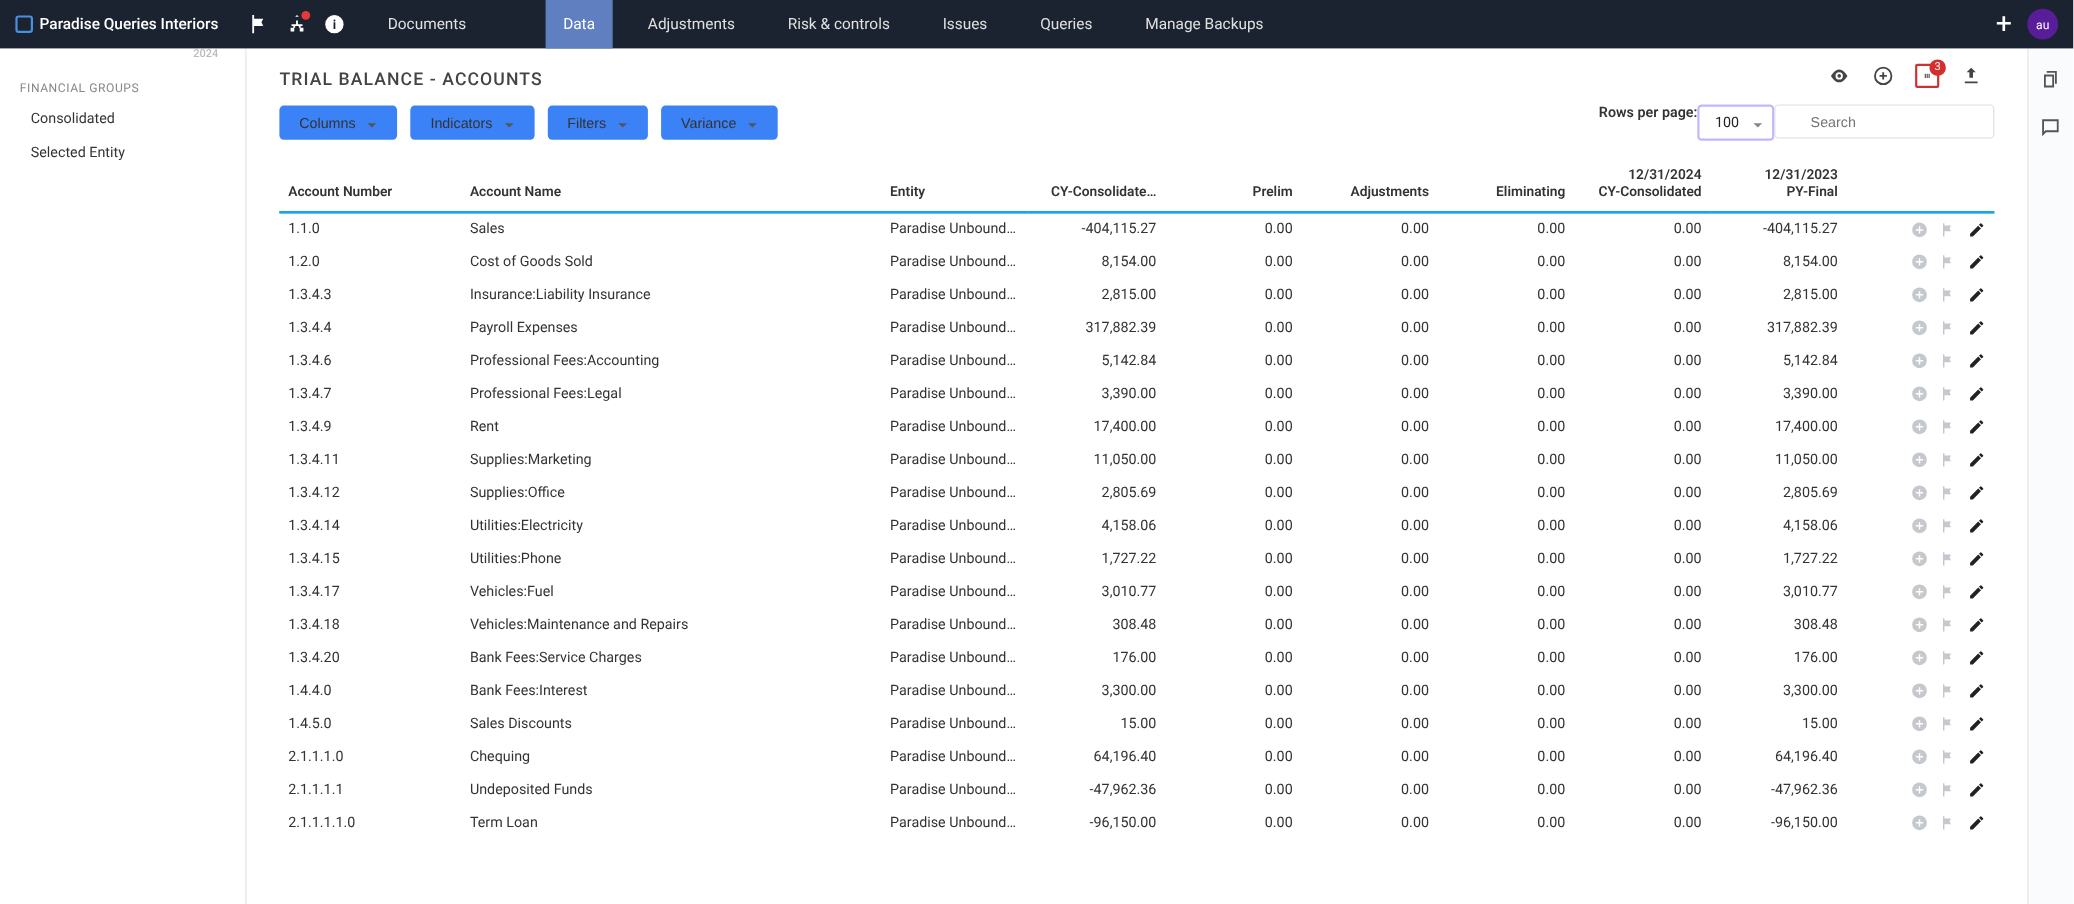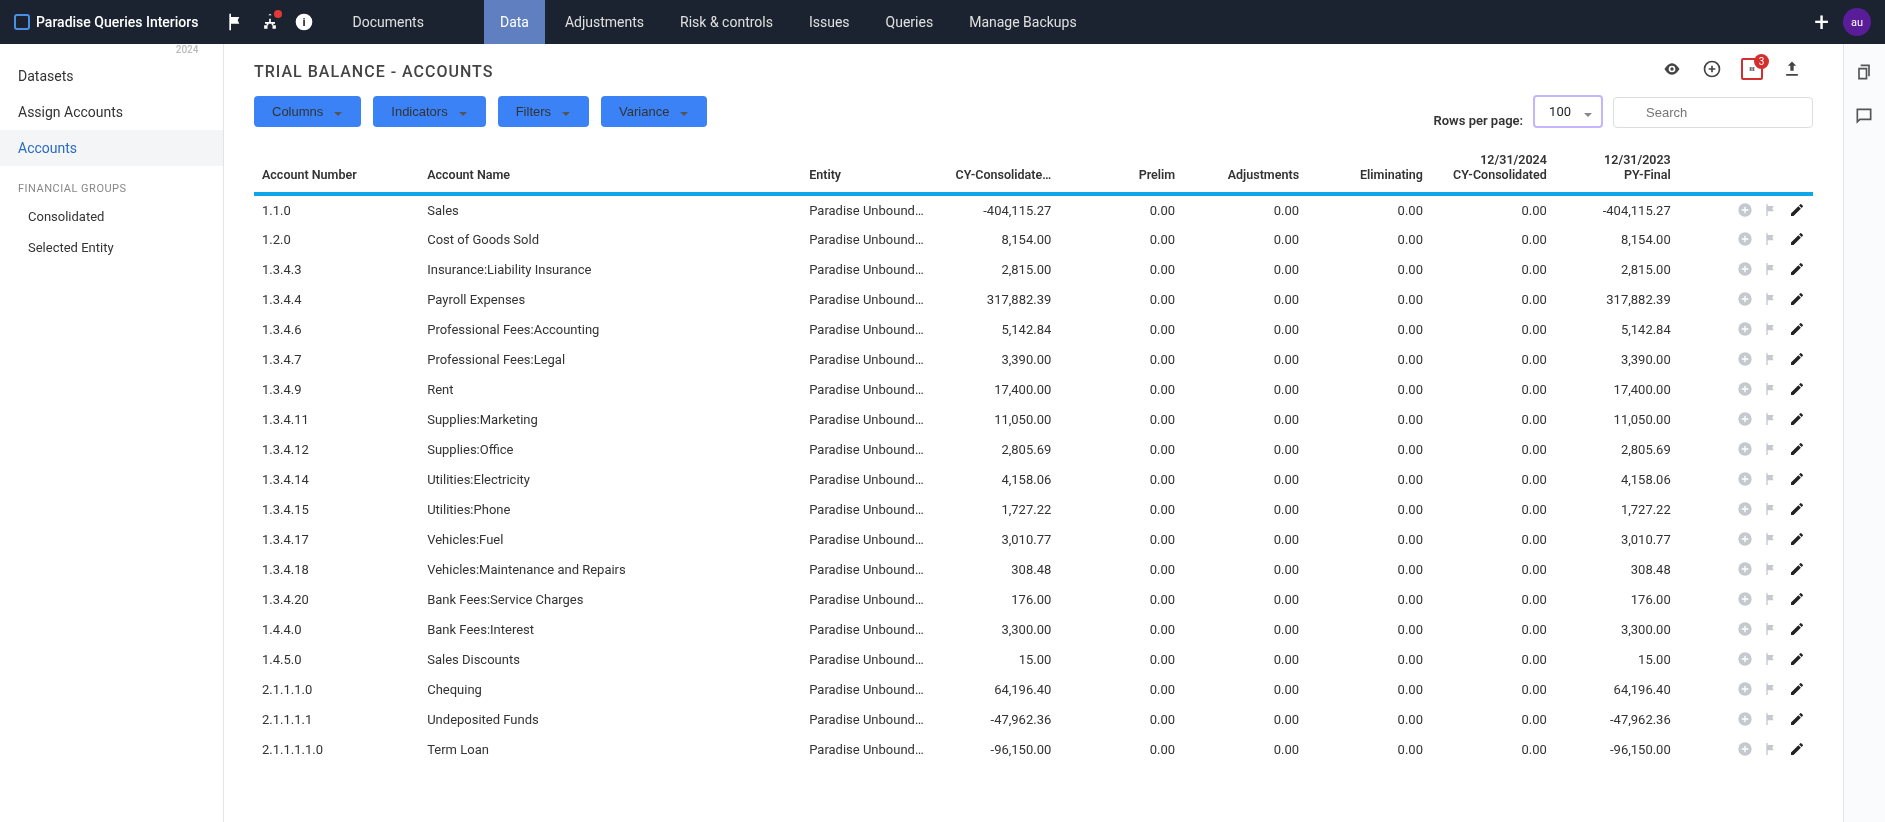--- a/index.html
+++ b/index.html
@@ -24,21 +24,21 @@
     padding: 0 14px;
     position: relative;
   }
   .logo-block { display: flex; align-items: center; gap: 6px; }
   .logo-icon { width: 16px; height: 16px; border: 2px solid #4a90e2; border-radius: 3px; }
   .logo-text { font-size: 14px; font-weight: 500; white-space: nowrap; position: relative;}
   .logo-year { position:absolute; right:0; top:30px; font-size: 10px; color: #bbb; }
   .topnav-icons { display: flex; align-items: center; gap: 14px; margin-left: 28px; position: relative;}
   .topnav-icon { width: 20px; height: 20px; display:flex; align-items:center; justify-content:center; cursor:pointer; fill:#fff; color:#fff; position:relative;}
   .red-dot { position:absolute; top:-2px; right:-2px; width:8px; height:8px; background:#e53935; border-radius:50%; }
-  .nav-links { display: flex; gap: 4px; margin-left: 22px; }
+  .nav-links { display: flex; gap: 16px; margin-left: 22px; }
   .nav-link { padding: 0 16px; height:44px; display:flex; align-items:center; font-size:14px; color:#e0e0e0; cursor:pointer; }
   .nav-link.active { background:#5f7fc0; color:#fff;margin-left:40px; }
   .topnav-right { margin-left:auto; display:flex; align-items:center; gap:14px; }
   .plus-big { font-size:26px; color:#fff; cursor:pointer; line-height:1; }
   .avatar { width:28px; height:28px; border-radius:50%; background:#5a1d99; color:#fff; font-size:11px; display:flex; align-items:center; justify-content:center; cursor:pointer;}
 
   
   .main-wrap { display:flex; height:calc(100% - 44px); }
 
   
@@ -49,37 +49,37 @@
   .side-sub { padding:8px 18px 8px 28px; font-size:13px; color:#333; cursor:pointer;}
 
   
   .content { flex:1; display:flex; flex-direction:column; position:relative; overflow:hidden;}
   .page-title { font-size:16px; letter-spacing:1px; color:#444; padding:18px 30px 14px; font-weight:500;}
 
   .toolbar { display:flex; align-items:center; padding:0 30px 14px; gap:12px; }
   .pill-btn { background:#3b82f6; border:none; border-radius:4px; padding:8px 18px; font-size:13px; color:#333; cursor:pointer; display:flex; align-items:center; gap:10px;}
   .chev { width:10px; height:10px; display:inline-block;}
   .chev svg { width:10px; height:10px; fill:#555;}
-  .toolbar-right { margin-left:auto; display:flex; align-items:flex-end; gap:10px;}
+  .toolbar-right { margin-left:auto; display:flex; align-items:flex-start; gap:0;}
   .rows-label { font-size:13px; color:#333; font-weight:600;}
   .rows-select { border:2px solid #c4b5fd; border-radius:4px; padding:7px 30px 7px 14px; font-size:13px; cursor:pointer; background:#fff; position:relative;}
   .search-box { border:1px solid #ddd; border-radius:4px; padding:7px 10px 7px 32px; width:200px; font-size:13px; position:relative;}
   .search-wrap { position:relative;}
   .search-wrap svg { position:absolute; left:10px; top:50%; transform:translateY(-50%); width:14px; height:14px; fill:#999;}
 
   .header-icons { position:absolute; right:40px; top:14px; display:flex; align-items:center; gap:18px;}
   .hicon { width:22px; height:22px; cursor:pointer; display:flex; align-items:center; justify-content:center; fill:#444; color:#444; position:relative;}
   .hicon svg { width:20px; height:20px;}
   .badge-red { position:absolute; top:-6px; right:-8px; background:#d32f2f; color:#fff; font-size:10px; width:15px; height:15px; border-radius:50%; display:flex; align-items:center; justify-content:center;}
   .highlighted { border:2px solid #d32f2f; padding:4px 6px; border-radius:2px;}
 
   
   .table-wrap { flex:1; overflow:auto; padding:0 30px;}
   table { width:100%; border-collapse:collapse; table-layout:fixed;}
-  thead th { text-align:left; font-size:12.5px; font-weight:600; color:#333; padding:10px 8px; border-bottom:4px solid #0ea5e9; vertical-align:bottom;}
+  thead th { text-align:left; font-size:12.5px; font-weight:600; color:#333; padding:10px 8px; border-bottom:2px solid #0ea5e9; vertical-align:bottom;}
   thead th.num { text-align:right;}
   tbody td { font-size:13px; padding:5px 8px; color:#333; white-space:nowrap; overflow:hidden; text-overflow:ellipsis;}
   tbody td.num { text-align:right;}
   tbody tr { height:30px;}
   .row-actions { display:flex; gap:10px; justify-content:flex-end; align-items:center;}
   .act-icon { width:16px; height:16px; cursor:pointer; display:flex; align-items:center; justify-content:center;}
   .act-icon svg { width:16px; height:16px;}
   .ico-plus svg { fill:#c5c8cc;}
   .ico-flag svg { fill:#c5c8cc;}
   .ico-edit svg { fill:#222;}
@@ -136,25 +136,20 @@
     </div>
   <div class="topnav-right">
     <span class="plus-big">+</span>
     <span class="avatar">au</span>
   </div>
 </div>
 
 <div class="main-wrap">
 
   <div class="sidebar">
-    <div id="sidebar-items">
-        <div class="side-item">Datasets</div>
-        <div class="side-item">Assign Accounts</div>
-        <div class="side-item active">Accounts</div>
-      </div>
     <div class="side-section-label">FINANCIAL GROUPS</div>
     <div id="sidebar-sub">
         <div class="side-sub">Consolidated</div>
         <div class="side-sub">Selected Entity</div>
       </div>
   </div>
 
   <div class="content">
     <div class="header-icons">
       <span class="hicon">

